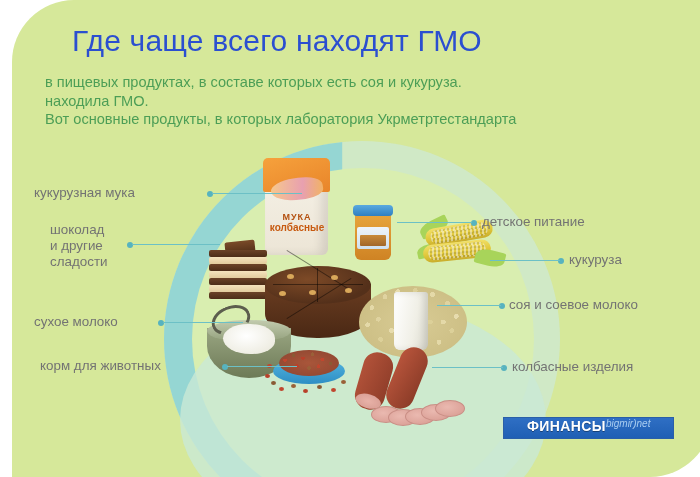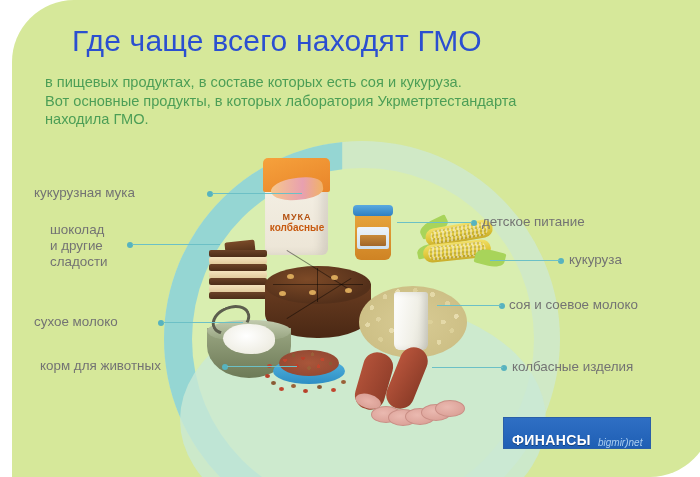--- a/index.html
+++ b/index.html
@@ -83,32 +83,32 @@
     position:absolute;height:1px;background:#6cc0c6;
   }
 
   
   .source{
     position:absolute;left:62px;top:426px;
     font-size:11.6px;color:#3a4fa0;
   }
   .badge{
     position:absolute;left:491px;top:417px;
-    height:32px;display:flex;align-items:flex-end;
+    height:22px;display:flex;align-items:flex-start;
     background:linear-gradient(#2f6fc4,#1f5fb4);
     border:1px solid #2a5fa8;
-    padding:0 8px;box-sizing:border-box;
+    padding:0 23px;box-sizing:border-box;
   }
   .badge .b1{
     color:#ffffff;font-weight:bold;font-size:14px;
     letter-spacing:.4px;
     text-shadow:0 1px 0 rgba(0,0,0,.35);
   }
   .badge .b2{
-    color:#a9cdf0;font-size:10px;margin-left:7px;font-style:italic;
+    color:#a9cdf0;font-size:10px;font-style:italic;
   }
 
   
   .food{position:absolute;left:195px;top:158px;width:300px;height:255px;}
   .food > *{position:absolute;}
 
   
   .bag{
     left:58px;top:2px;width:63px;height:95px;
     background:linear-gradient(#f6f2e8,#ece5d6);
@@ -324,22 +324,22 @@
   <div class="circle-outer"></div>
   <div class="arc-teal"></div>
   <div class="arc-teal-hole"></div>
   <div class="circle-inner"></div>
   <div class="arc-mint-low"></div>
 
   <div class="title">Где чаще всего находят ГМО</div>
 
   <div class="intro">
     <div>в пищевых продуктах, в составе которых есть соя и кукуруза.</div>
+    <div>находила ГМО.</div>
     <div>Вот основные продукты, в которых лаборатория Укрметртестандарта</div>
-    <div>находила ГМО.</div>
   </div>
 
   <div class="food">
 
     <div class="bag">
       <div class="bag-top"></div>
       <div class="bag-swoosh"></div>
       <div class="bag-t1">МУКА</div>
       <div class="bag-t2">колбасные</div>
     </div>

